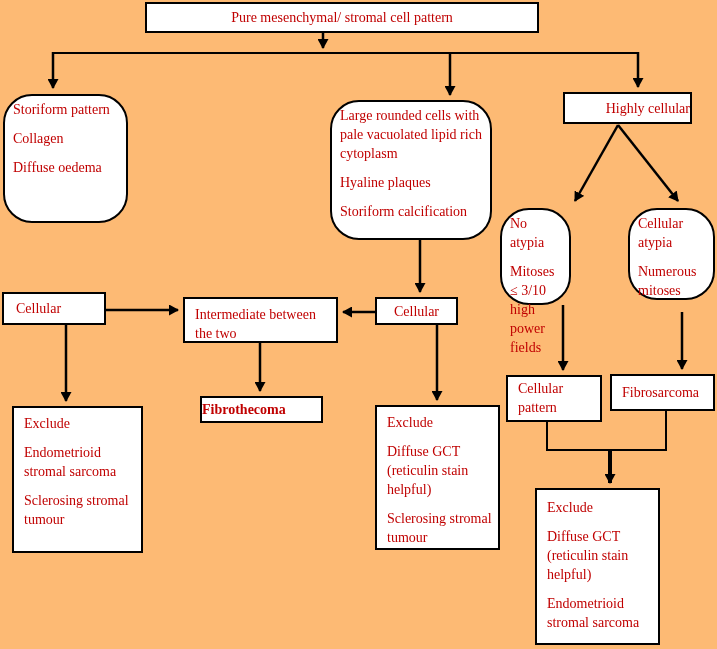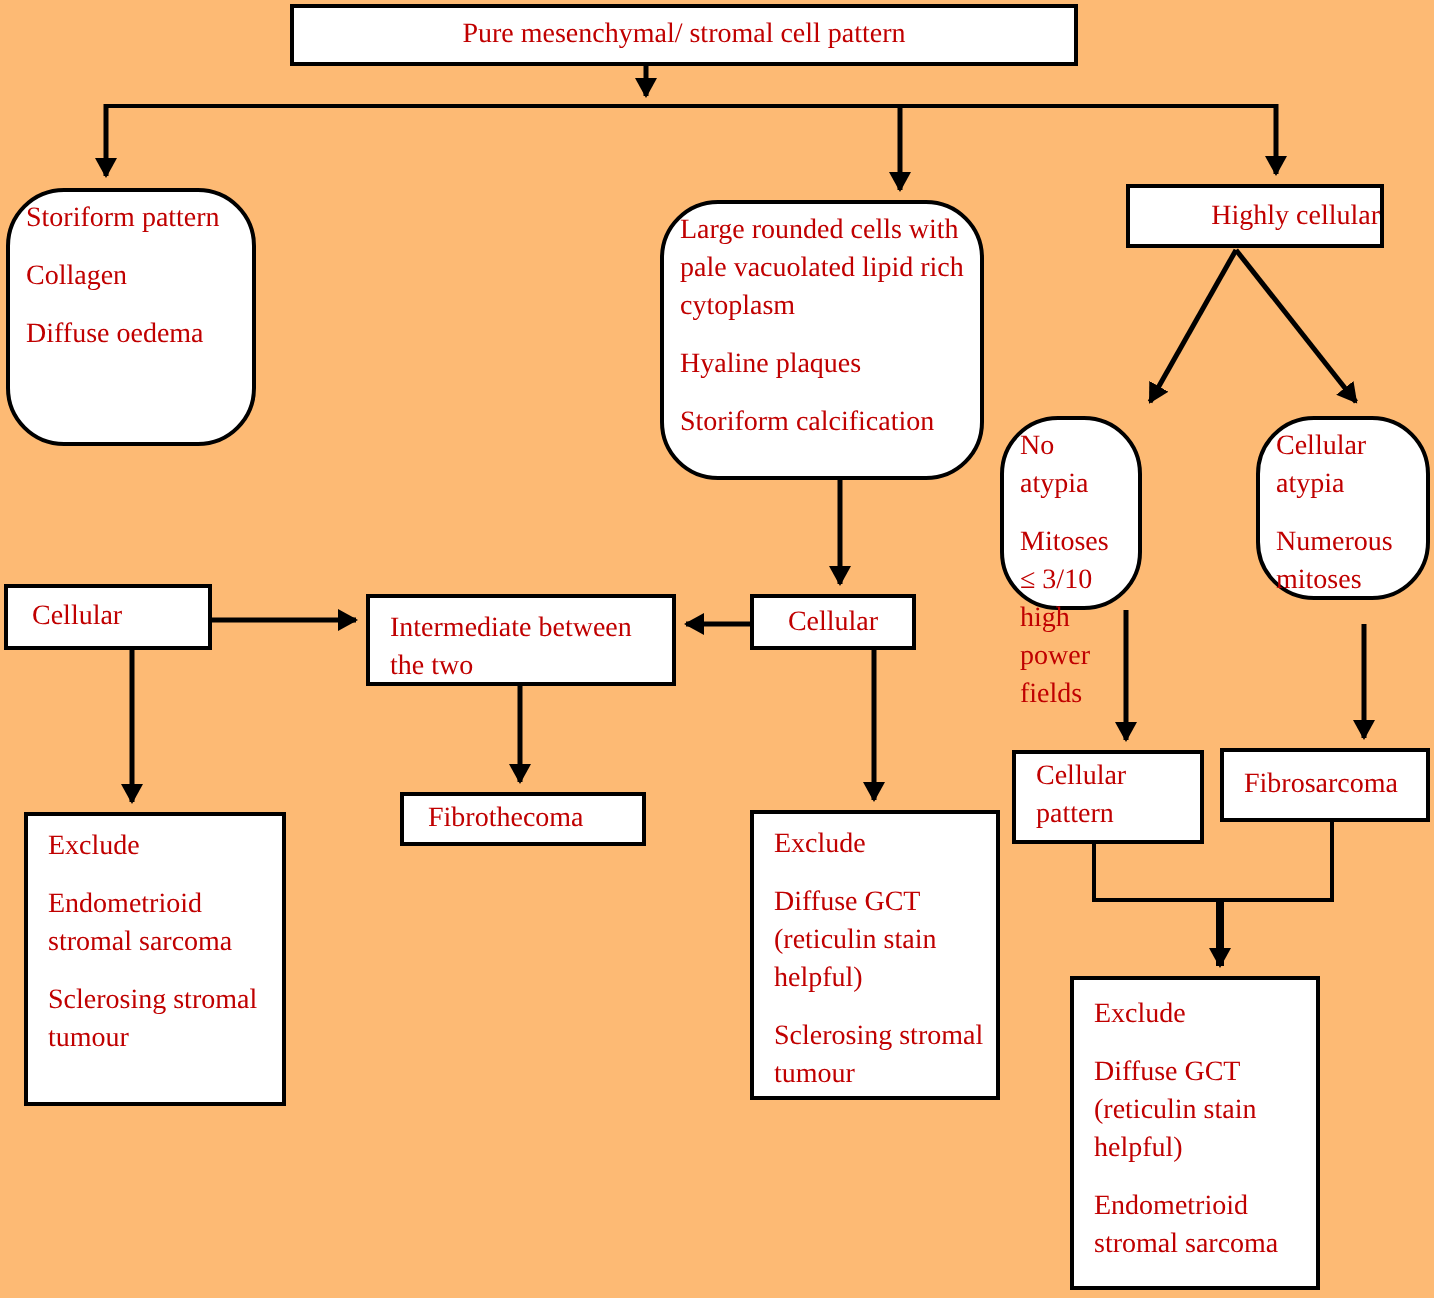--- a/index.html
+++ b/index.html
@@ -29,21 +29,21 @@
   
   #b-top{left:145px;top:2px;width:394px;height:31px;}
   #b-storiform{left:3px;top:94px;width:125px;height:129px;}
   #b-large{left:330px;top:100px;width:162px;height:140px;}
   #b-highly{left:563px;top:92px;width:129px;height:32px;padding-left:12px;justify-content:flex-end;}
   #b-noatypia{left:500px;top:208px;width:71px;height:97px;}
   #b-cellatypia{left:628px;top:208px;width:87px;height:92px;}
   #b-fibroma{left:2px;top:292px;width:104px;height:33px;padding-left:12px;}
   #b-intermediate{left:183px;top:297px;width:155px;height:46px;padding:6px 4px 2px 10px;}
   #b-thecoma{left:375px;top:297px;width:83px;height:28px;}
-  #b-fibrothecoma{left:200px;top:396px;width:123px;height:27px;padding-left:12px;}
+  #b-fibrothecoma{left:200px;top:396px;width:123px;height:27px;padding-left:0;font-weight:bold;}
   #b-excl-left{left:12px;top:406px;width:131px;height:147px;padding:6px 6px 4px 10px;}
   #b-excl-mid{left:375px;top:405px;width:125px;height:145px;padding:6px 6px 4px 10px;}
   #b-cellfibroma{left:506px;top:375px;width:96px;height:47px;padding:2px 4px 2px 10px;}
   #b-fibrosarcoma{left:610px;top:374px;width:105px;height:37px;padding-left:10px;}
   #b-excl-right{left:535px;top:488px;width:125px;height:157px;padding:8px 6px 4px 10px;}
 </style>
 </head>
 <body>
 
 <div id="canvas">

